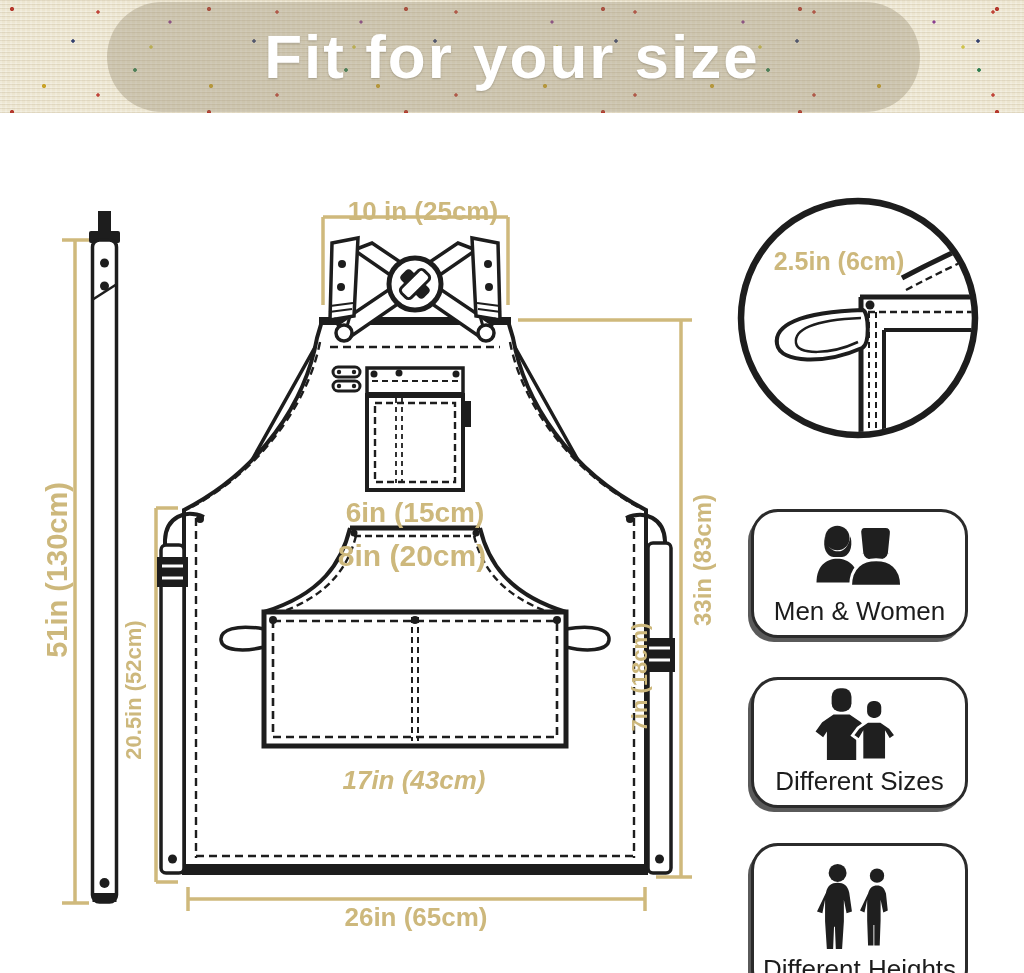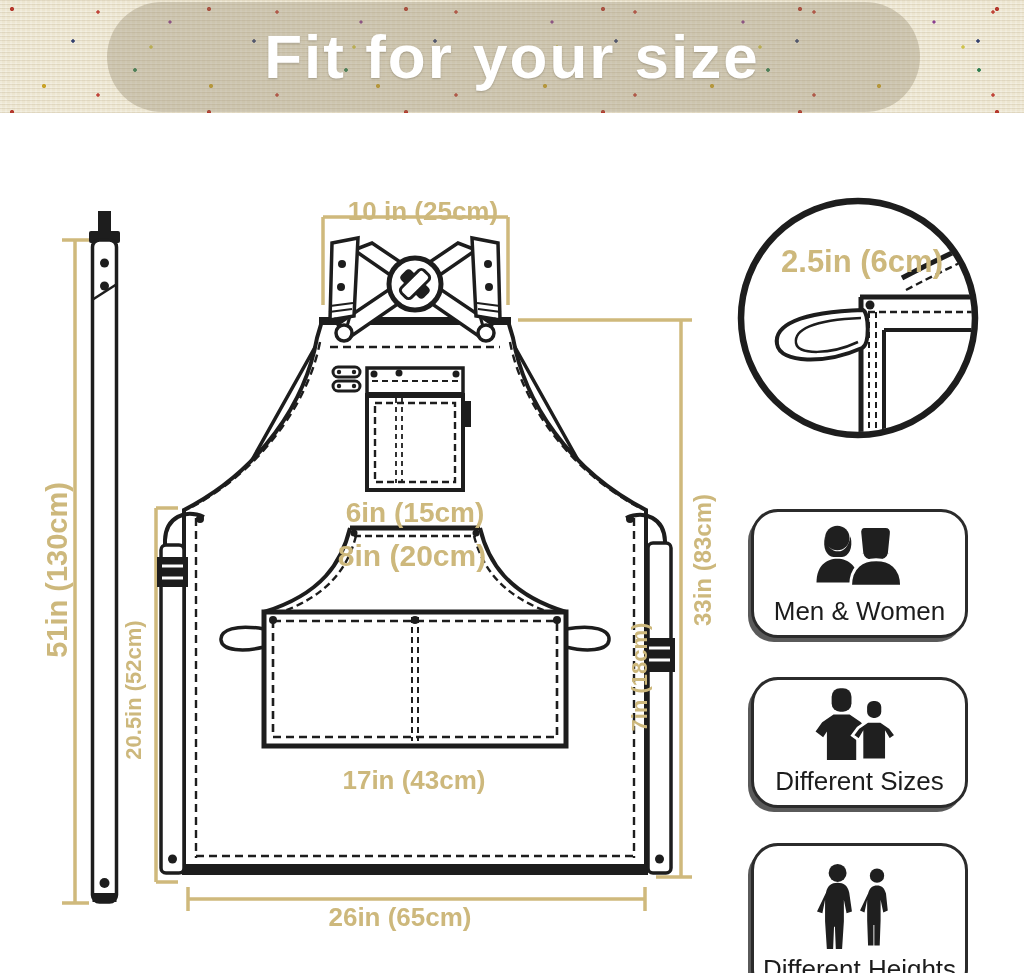--- a/index.html
+++ b/index.html
@@ -220,24 +220,24 @@
       </g>
     </g>
   </svg>
 
   <div class="meas" style="left:413px;top:211px;margin-left:10px;">10 in (25cm)</div>
   <div class="meas vert" style="left:57px;top:570px;font-size:29px;">51in (130cm)</div>
   <div class="meas vert" style="left:703px;top:560px;font-size:24px;">33in (83cm)</div>
   <div class="meas vert" style="left:134px;top:690px;font-size:22px;">20.5in (52cm)</div>
   <div class="meas" style="left:415px;top:513px;font-size:28px;">6in (15cm)</div>
   <div class="meas" style="left:412px;top:556px;font-size:30px;">8in (20cm)</div>
-  <div class="meas" style="left:414px;top:780px;">17in (43cm)</div>
+  <div class="meas" style="left:414px;top:780px;font-style:italic;">17in (43cm)</div>
   <div class="meas vert" style="left:640px;top:677px;font-size:22px;">7in (18cm)</div>
-  <div class="meas" style="left:400px;top:917px;">26in (65cm)</div>
-  <div class="meas" style="left:862px;top:261px;font-size:31px;">2.5in (6cm)</div>
+  <div class="meas" style="left:416px;top:917px;">26in (65cm)</div>
+  <div class="meas" style="left:839px;top:261px;font-size:25px;">2.5in (6cm)</div>
 
   <div class="card" style="top:509px;height:129px;">
     <svg class="card-icon" width="104" height="72" viewBox="0 0 110 72">
       <g fill="#1f1f1f">
         <circle cx="31" cy="17" r="13"></circle>
         <path d="M18,15 c-3,13 2,21 9,22 h9 c7,-1 12,-9 9,-22 c-2,11 -7,16 -13,16 c-7,0 -12,-5 -14,-16 z"></path>
         <path d="M9,64 c0,-17 10,-25 22,-25 c12,0 22,8 22,25 z"></path>
         <path d="M60,5 h22 c4,0 7,3 6,8 l-2,20 c-1,6 -6,9 -15,9 c-9,0 -13,-3 -14,-9 l-2,-20 c-1,-5 1,-8 5,-8 z" stroke="#ffffff" stroke-width="3"></path>
         <path d="M45,68 c0,-21 13,-28 27,-28 c14,0 27,7 27,28 z" stroke="#ffffff" stroke-width="3"></path>
       </g>

